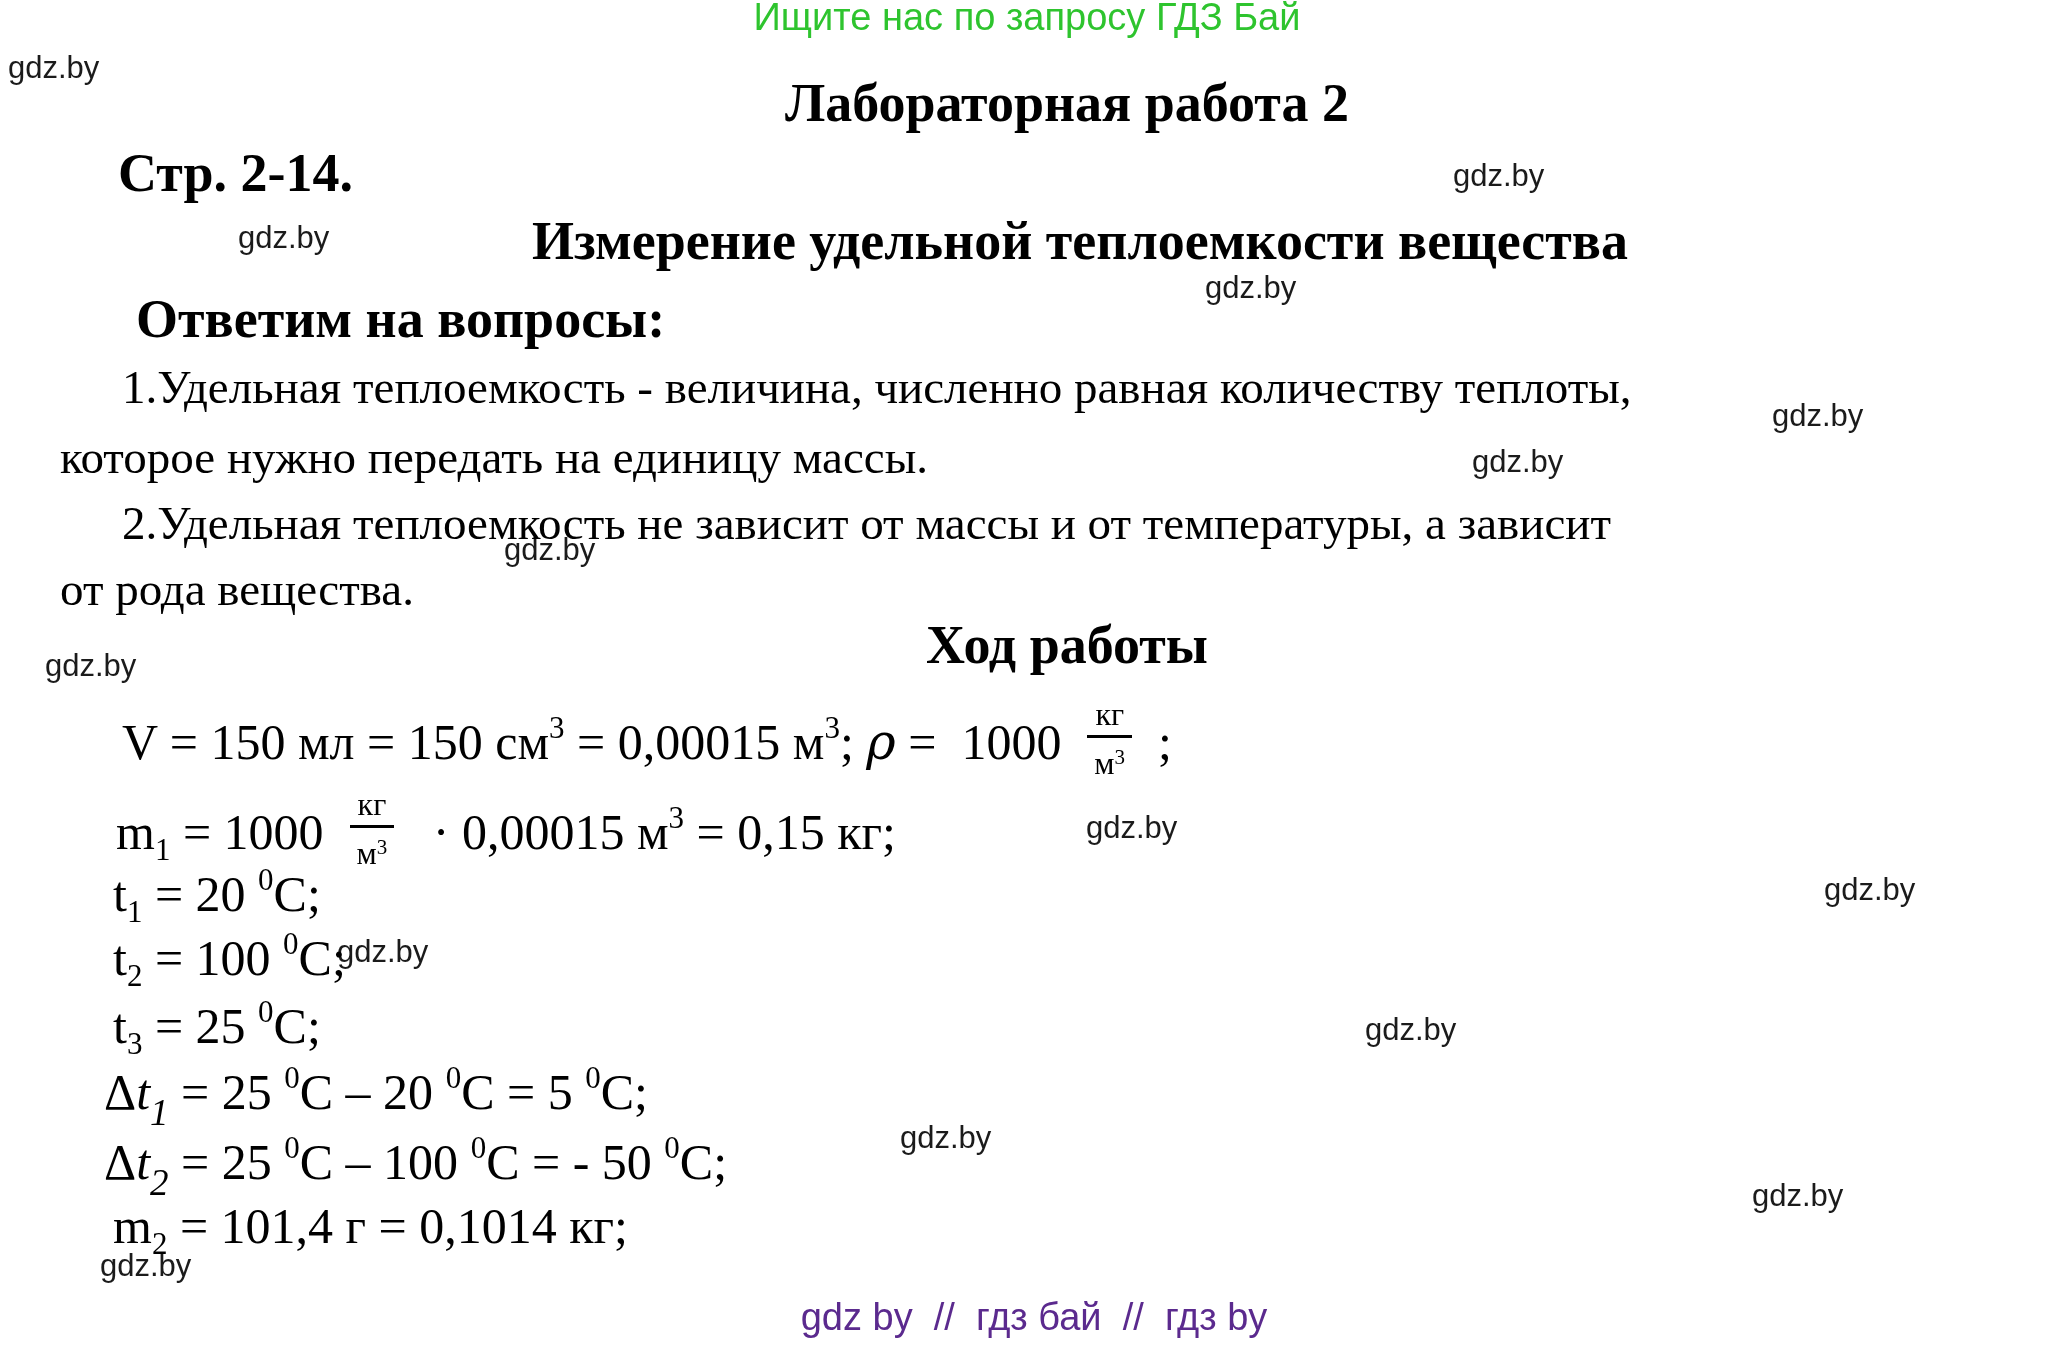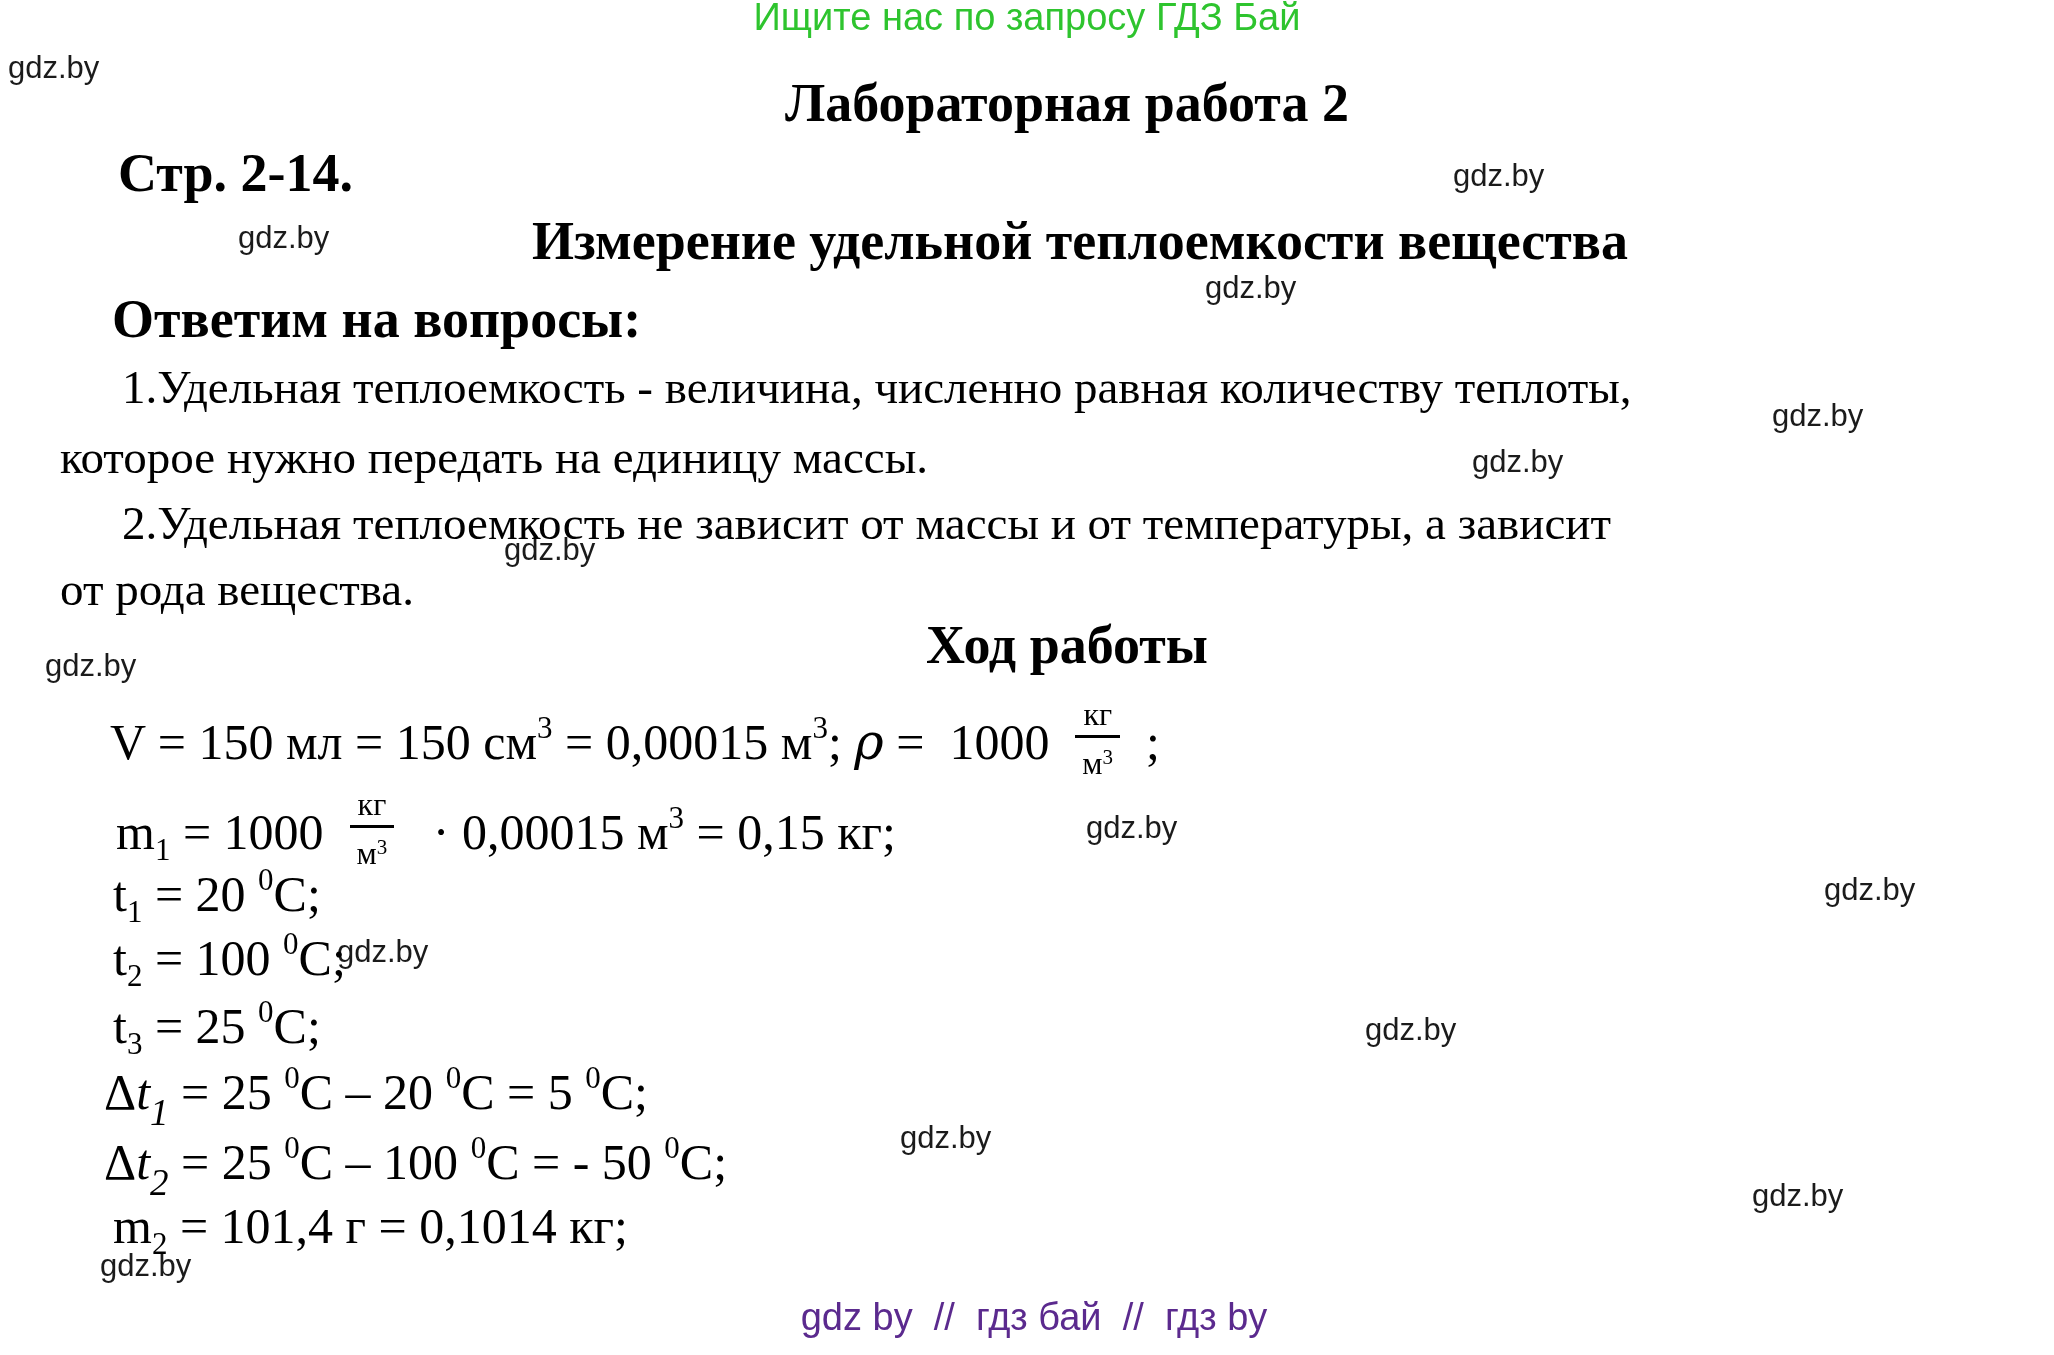--- a/index.html
+++ b/index.html
@@ -72,30 +72,30 @@
   <span class="wm" style="left:1824px;top:874px;">gdz.by</span>
   <span class="wm" style="left:337px; top:936px;">gdz.by</span>
   <span class="wm" style="left:1365px;top:1014px;">gdz.by</span>
   <span class="wm" style="left:900px; top:1122px;">gdz.by</span>
   <span class="wm" style="left:1752px;top:1180px;">gdz.by</span>
   <span class="wm" style="left:100px; top:1250px;">gdz.by</span>
 
   <div class="hbold centered" style="top:74px; left:40px;">Лабораторная работа 2</div>
   <div class="hbold" style="left:118px; top:144px;">Стр. 2-14.</div>
   <div class="hbold centered" style="top:212px; left:53px;">Измерение удельной теплоемкости вещества</div>
-  <div class="hbold" style="left:112px; top:290px;">Ответим на вопросы:</div>
+  <div class="hbold" style="left:136px; top:290px;">Ответим на вопросы:</div>
 
   <div class="bodyline" style="left:122px; top:362px;">1.Удельная теплоемкость - величина, численно равная количеству теплоты,</div>
   <div class="bodyline" style="left:60px;  top:432px;">которое нужно передать на единицу массы.</div>
   <div class="bodyline" style="left:122px; top:498px;">2.Удельная теплоемкость не зависит от массы и от температуры, а зависит</div>
   <div class="bodyline" style="left:60px;  top:564px;">от рода вещества.</div>
 
   <div class="hbold centered" style="top:616px; left:40px;">Ход работы</div>
 
-  <div class="frm" style="left:110px; top:706px;">
+  <div class="frm" style="left:122px; top:706px;">
     <span>V = 150 мл = 150 см</span><span class="sp">3</span><span> = 0,00015 м</span><span class="sp">3</span><span>; </span><span class="rho">ρ</span><span> =  1000</span><span class="frac"><span class="num">кг</span><span class="den"><span>м</span><span class="fs">3</span></span></span><span>;</span>
   </div>
 
   <div class="frm" style="left:116px; top:796px;">
     <span>m</span><span class="sb">1</span><span> = 1000</span><span class="frac"><span class="num">кг</span><span class="den"><span>м</span><span class="fs">3</span></span></span><span> · 0,00015 м</span><span class="sp">3</span><span> = 0,15 кг;</span>
   </div>
 
   <div class="frm" style="left:113px; top:866px;">
     <span>t</span><span class="sb">1</span><span> = 20 </span><span class="sp">0</span><span>С;</span>
   </div>

